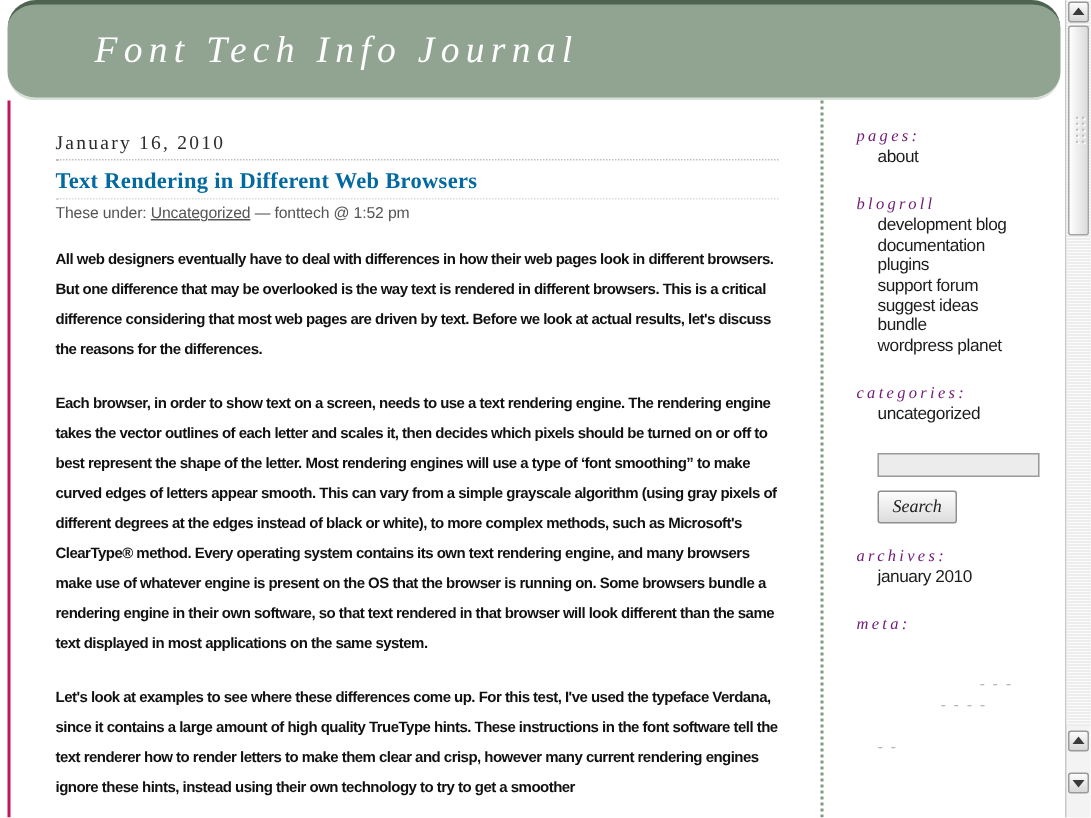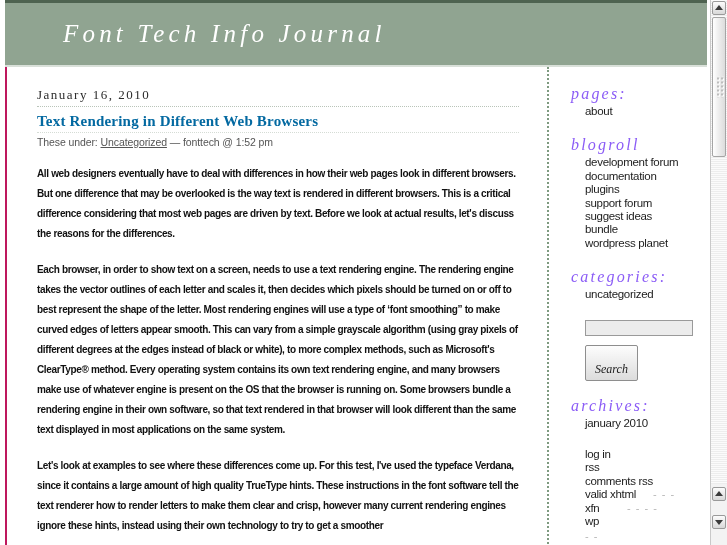--- a/index.html
+++ b/index.html
@@ -33,20 +33,21 @@
   }
 
   
   #header-bar {
     position: relative;
     margin: 0 4px 0 5px;
     height: 62px;
     background: #90a491;
     border-top: 3px solid #4e6350;
     border-bottom: 2px solid #d9e0d9;
+    border-radius: 19px;
   }
   #blog-title {
     position: absolute;
     left: 58px;
     top: 17px;
     color: #ffffff;
     font-family: "Liberation Serif", "DejaVu Serif", serif;
     font-style: italic;
     font-size: 25px;
     letter-spacing: 4.2px;
@@ -122,22 +123,22 @@
     width: 160px;
     border-left: 2px dotted #7e9a80;
     padding: 18px 0 0 0;
     min-height: 460px;
   }
   #sidebar-inner { padding-left: 22px; }
 
   .side-head {
     font-family: "Liberation Serif", "DejaVu Serif", serif;
     font-style: italic;
-    font-size: 16px;
-    color: #8b5cf6;
+    font-size: 11px;
+    color: #701a75;
     letter-spacing: 2.2px;
     margin: 0 0 2px 0;
   }
   .side-head.tight { margin-bottom: 1px; }
   ul.side-list {
     list-style: none;
     margin: 0 0 18px 0;
     padding: 0 0 0 14px;
   }
   ul.side-list li {
@@ -159,21 +160,21 @@
     background: #ececec;
     border: 1px solid #9a9a9a;
     font-family: "Liberation Sans", sans-serif;
     font-size: 11px;
     padding: 0 3px;
     box-sizing: border-box;
   }
   #search-button {
     display: block;
     margin: 9px 0 0 14px;
-    padding: 16px 9px 3px 9px;
+    padding: 2px 9px 3px 9px;
     background: linear-gradient(#fdfdfd, #dcdcdc);
     border: 1px solid #8e8e8e;
     border-radius: 2px;
     font-family: "Liberation Serif", "DejaVu Serif", serif;
     font-style: italic;
     font-size: 12px;
     color: #222222;
     cursor: pointer;
   }
 
@@ -293,21 +294,21 @@
           <div class="side-block">
             <div class="side-head">pages:</div>
             <ul class="side-list">
               <li>about</li>
             </ul>
           </div>
 
           <div class="side-block">
             <div class="side-head">blogroll</div>
             <ul class="side-list">
-              <li>development forum</li>
+              <li>development blog</li>
               <li>documentation</li>
               <li>plugins</li>
               <li>support forum</li>
               <li>suggest ideas</li>
               <li>bundle</li>
               <li>wordpress planet</li>
             </ul>
           </div>
 
           <div class="side-block">
@@ -323,28 +324,21 @@
           </div>
 
           <div class="side-block">
             <div class="side-head">archives:</div>
             <ul class="side-list">
               <li>january 2010</li>
             </ul>
           </div>
 
           <div class="side-block" style="position:relative;">
-            <ul class="side-list">
-              <li>log in</li>
-              <li>rss</li>
-              <li>comments rss</li>
-              <li>valid xhtml</li>
-              <li>xfn</li>
-              <li>wp</li>
-            </ul>
+            <div class="side-head">meta:</div>
             <span class="ghost" style="left:82px; top:40px;">- - -</span>
             <span class="ghost" style="left:56px; top:54px;">- - - -</span>
             <span class="ghost" style="left:14px; top:82px;">- -</span>
           </div>
 
         </div>
       </div>
 
     </div>
   </div>

